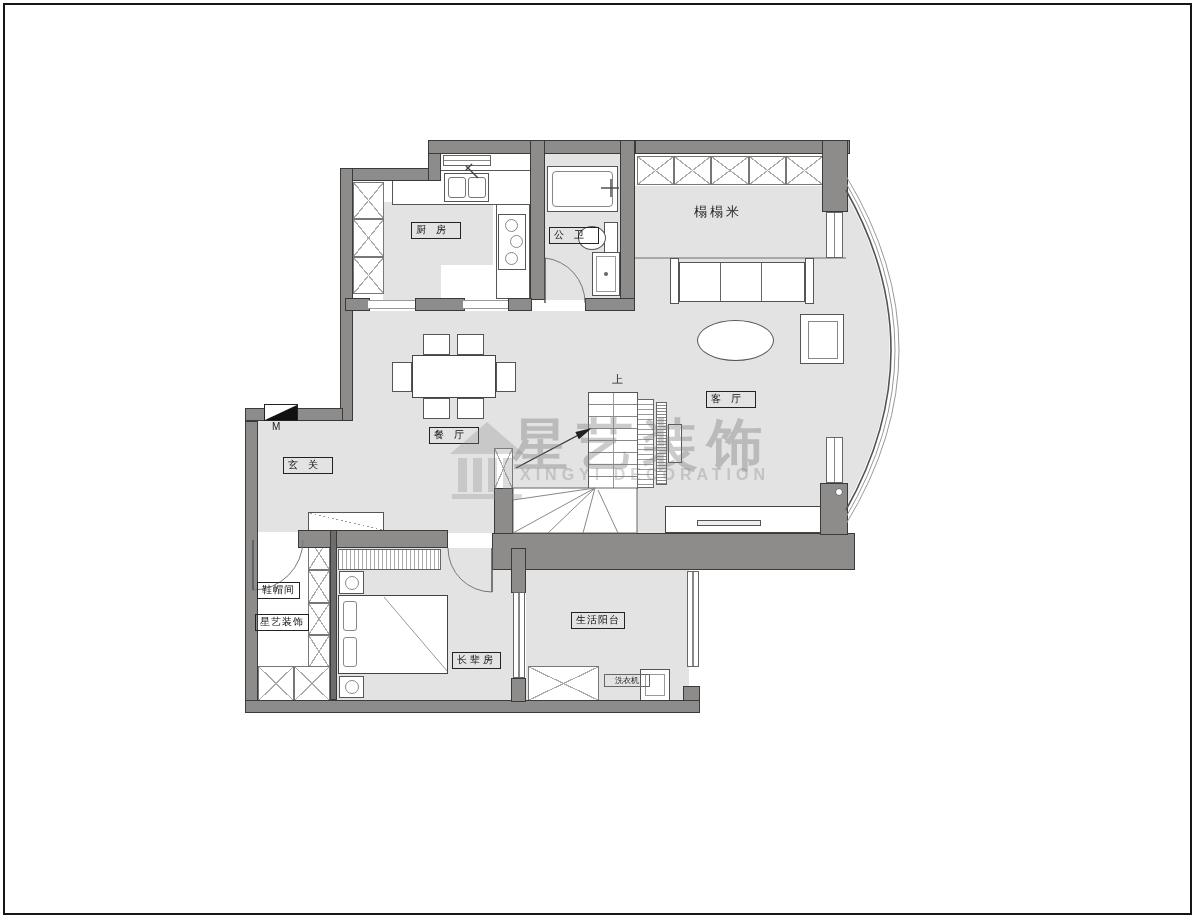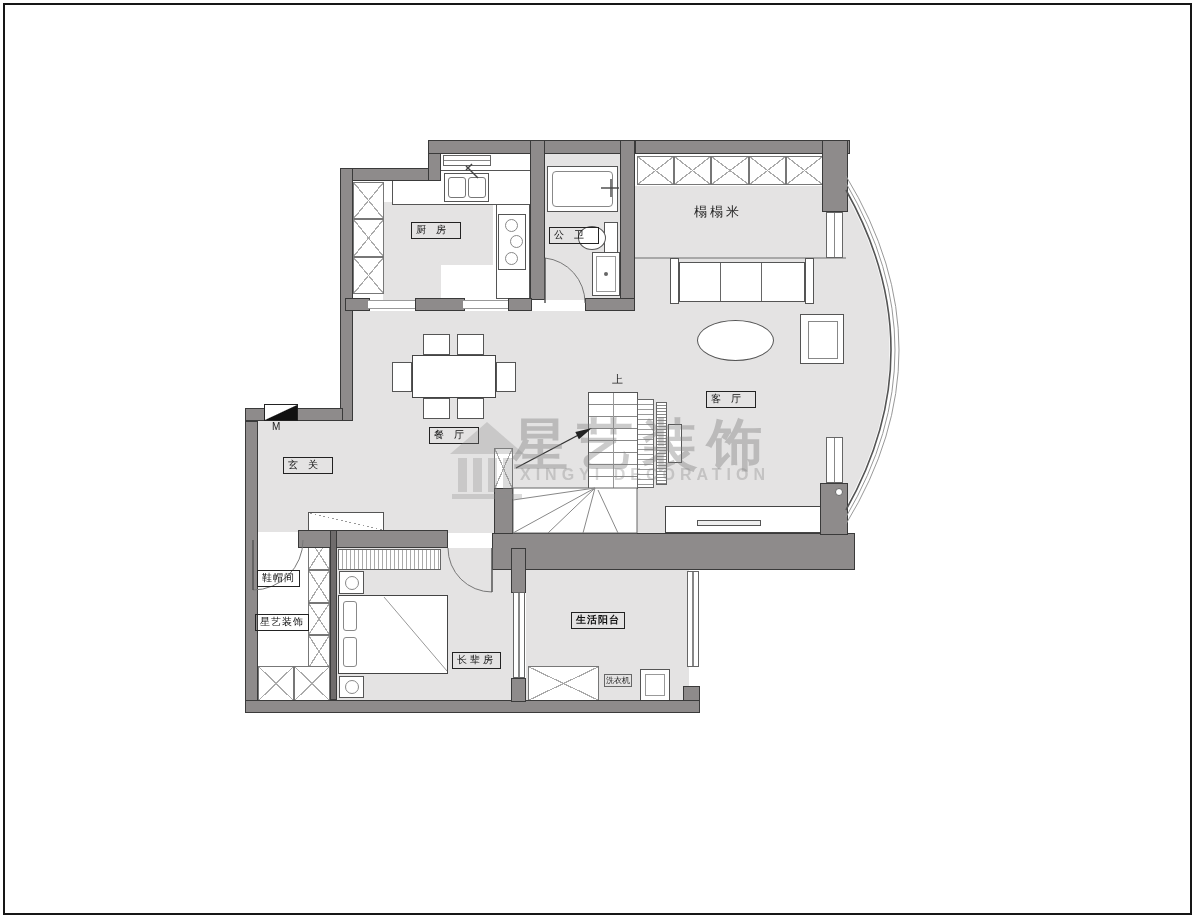--- a/index.html
+++ b/index.html
@@ -22,21 +22,21 @@
         border:1px solid #666;z-index:4;}
   .treads{background:repeating-linear-gradient(180deg,transparent 0 11px,#888 11px 12px) #fff;border:1px solid #555;z-index:3;}
   .stripes4{background:repeating-linear-gradient(180deg,#fff 0 4px,#9a9a9a 4px 5px);border:1px solid #666;z-index:3;}
   .stripes2{background:repeating-linear-gradient(180deg,#fff 0 2px,#8a8a8a 2px 3px);border:1px solid #666;z-index:3;}
   .stripesv{background:repeating-linear-gradient(90deg,#fff 0 3px,#aaa 3px 4px);border:1px solid #666;z-index:3;}
   .opening{background:#fff;border-top:1px solid #999;border-bottom:1px solid #999;z-index:4;}
   .rl{position:absolute;border:1px solid #222;color:#111;font-size:10px;line-height:1.25;
       padding:1px 4px 1px 4px;letter-spacing:10px;white-space:nowrap;z-index:6;}
   .rl.ls3{letter-spacing:3px;} .rl.ls1{letter-spacing:1px;}
   .pl{position:absolute;border:none;color:#222;font-size:13px;letter-spacing:3px;white-space:nowrap;z-index:6;}
-  .tiny{position:absolute;color:#222;font-size:8px;letter-spacing:0;border:1px solid #666;padding:0 1px;z-index:6;background:transparent;}
+  .tiny{position:absolute;color:#222;font-size:8px;letter-spacing:0;border:1px solid #666;padding:0 10px;z-index:6;background:transparent;}
   .circ{border-radius:50%;}
   #svg-under{position:absolute;left:0;top:0;z-index:1;pointer-events:none;}
   #svg-lines{position:absolute;left:0;top:0;z-index:5;pointer-events:none;}
   .wm{position:absolute;left:440px;top:414px;width:360px;height:90px;z-index:7;pointer-events:none;text-align:right;}
   .wm-cn{position:absolute;left:72px;top:-6px;font-size:56px;font-weight:bold;letter-spacing:9px;
          color:rgba(125,125,125,.40);white-space:nowrap;}
   .wm-en{position:absolute;left:80px;top:52px;font-size:16px;font-weight:bold;letter-spacing:5px;
          color:rgba(130,130,130,.33);white-space:nowrap;}
   .marker{z-index:5;background:linear-gradient(to bottom right,#fff 48%,#111 52%);border:1px solid #222;}
   .mlabel{position:absolute;color:#222;font-size:10px;z-index:6;}
@@ -240,24 +240,24 @@
 
     <circle cx="606" cy="274" r="2" fill="#666"></circle>
   </svg>
 
   <div class="rl" style="left:411px;top:222px;">厨房</div>
   <div class="rl" style="left:549px;top:227px;">公卫</div>
   <div class="pl" style="left:694px;top:203px;">榻榻米</div>
   <div class="rl" style="left:429px;top:427px;">餐厅</div>
   <div class="rl" style="left:283px;top:457px;">玄关</div>
   <div class="rl" style="left:706px;top:391px;">客厅</div>
-  <div class="rl ls1" style="left:257px;top:570px;">鞋帽间</div>
+  <div class="rl ls1" style="left:257px;top:582px;">鞋帽间</div>
   <div class="rl ls1" style="left:255px;top:614px;">星艺装饰</div>
   <div class="rl ls3" style="left:452px;top:652px;">长辈房</div>
-  <div class="rl ls1" style="left:571px;top:612px;font-weight:bold;">生活阳台</div>
+  <div class="rl ls1" style="left:571px;top:612px;">生活阳台</div>
   <div class="tiny" style="left:604px;top:674px;">洗衣机</div>
 
   <div class="wm">
     <svg width="78" height="80" style="position:absolute;left:8px;top:6px;">
       <polygon points="39,2 76,34 2,34" fill="rgba(140,140,140,.30)"></polygon>
       <rect x="10" y="38" width="9" height="34" fill="rgba(140,140,140,.30)"></rect>
       <rect x="25" y="38" width="9" height="34" fill="rgba(140,140,140,.30)"></rect>
       <rect x="40" y="38" width="9" height="34" fill="rgba(140,140,140,.30)"></rect>
       <rect x="55" y="38" width="9" height="34" fill="rgba(140,140,140,.30)"></rect>
       <rect x="4" y="74" width="70" height="5" fill="rgba(140,140,140,.30)"></rect>

